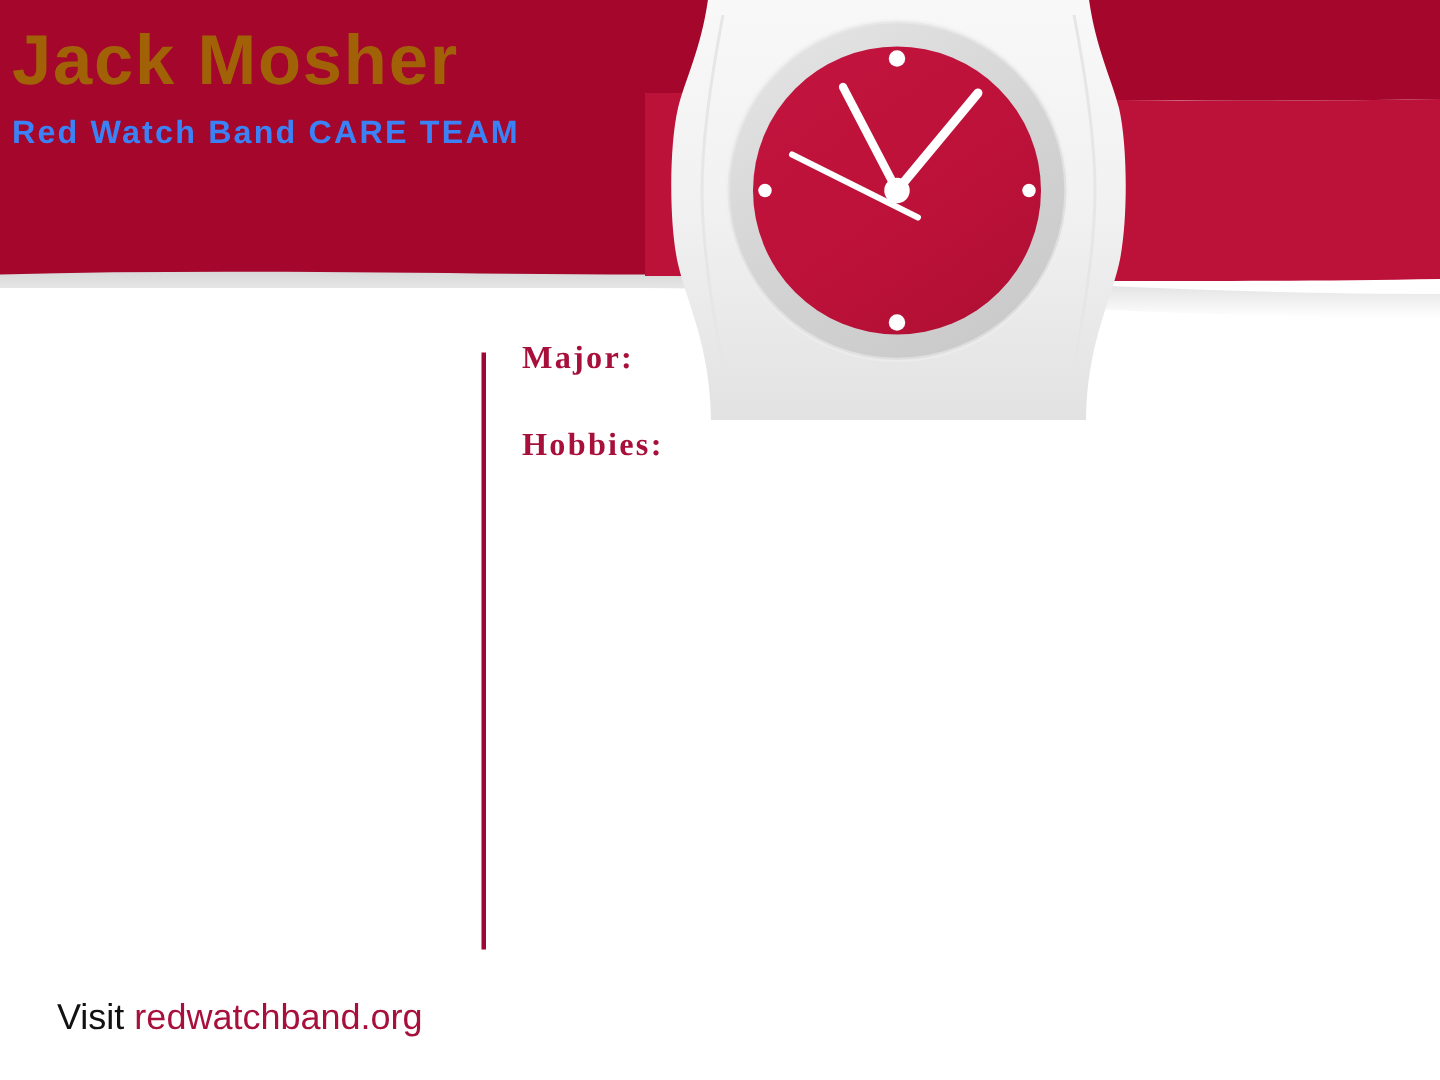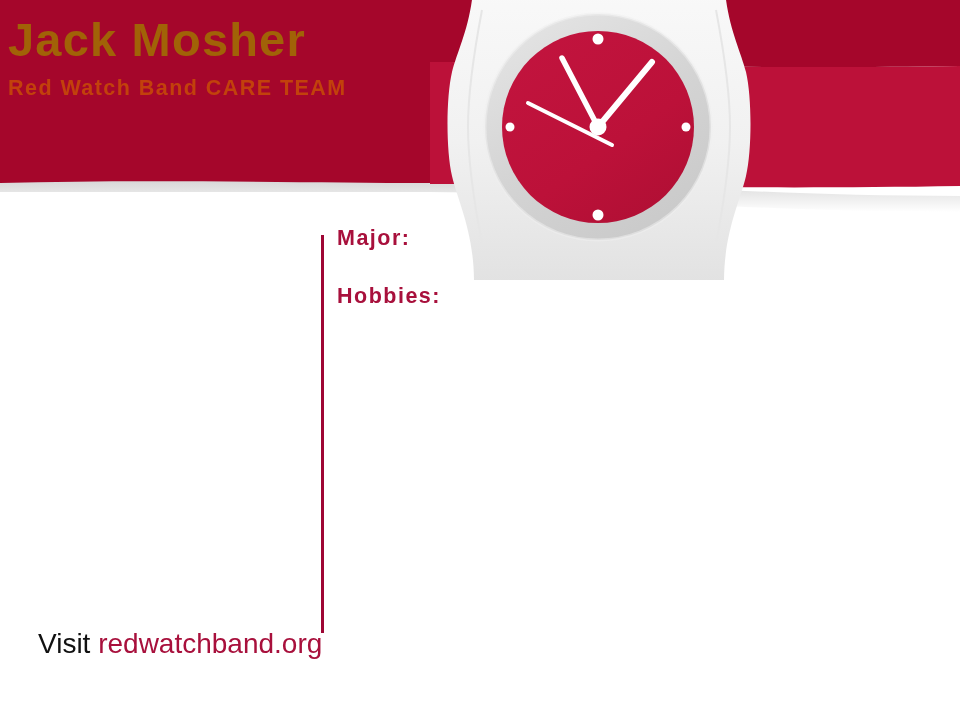--- a/index.html
+++ b/index.html
@@ -46,21 +46,21 @@
     font-weight: bold;
     color: #a16207;
     letter-spacing: 1.2px;
     line-height: 1.12;
     margin: 0;
     white-space: nowrap;
   }
   .subtitle {
     font-size: 21.5px;
     font-weight: bold;
-    color: #c2410c;
+    color: #3b82f6;
     letter-spacing: 1.45px;
     line-height: 1.42;
     margin: 0;
     white-space: nowrap;
   }
   #subtitle-1 { margin-top: 6px; }
 
   
   #content-block {
     position: absolute;
@@ -71,41 +71,42 @@
   }
   #content-divider {
     position: absolute;
     left: 0; top: 0;
     width: 3px;
     height: 398px;
     background: #9E0634;
   }
   #field-list {
     position: absolute;
-    left: 16px;
+    left: 27px;
     top: -11px;
     width: 420px;
+    font-family: Liberation Serif, serif;
   }
   .field-label {
     font-size: 21.5px;
     font-weight: bold;
     color: #A8103C;
     letter-spacing: 1.5px;
     line-height: 1.38;
     margin: 0 0 28px 0;
     white-space: pre-line;
   }
   .field-label.gap-big { margin-bottom: 37px; }
 
   
   #footer {
     position: absolute;
     left: 38px;
-    top: 630px;
-    font-size: 28px;
+    top: 667px;
+    font-size: 24px;
     line-height: 1;
     white-space: nowrap;
     z-index: 4;
   }
   #footer-visit { color: #111111; }
   #footer-link {
     color: #A8103C;
     text-decoration: none;
   }
 </style>

